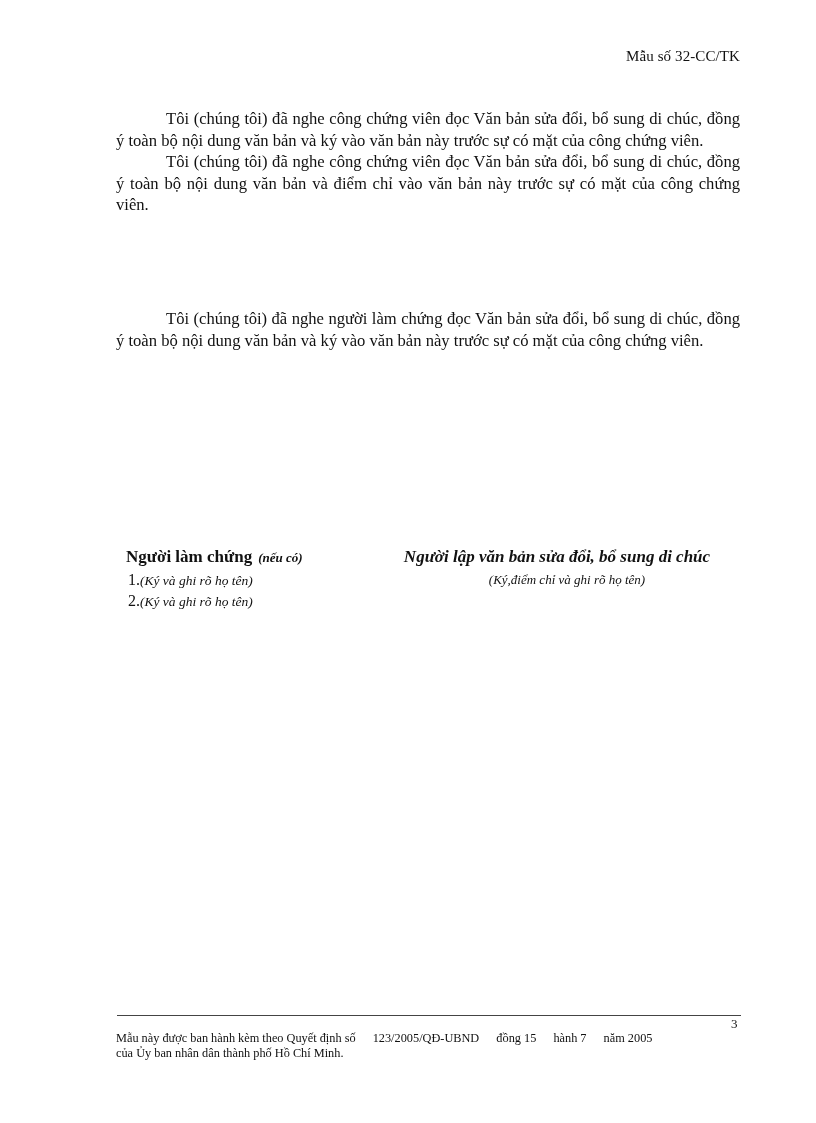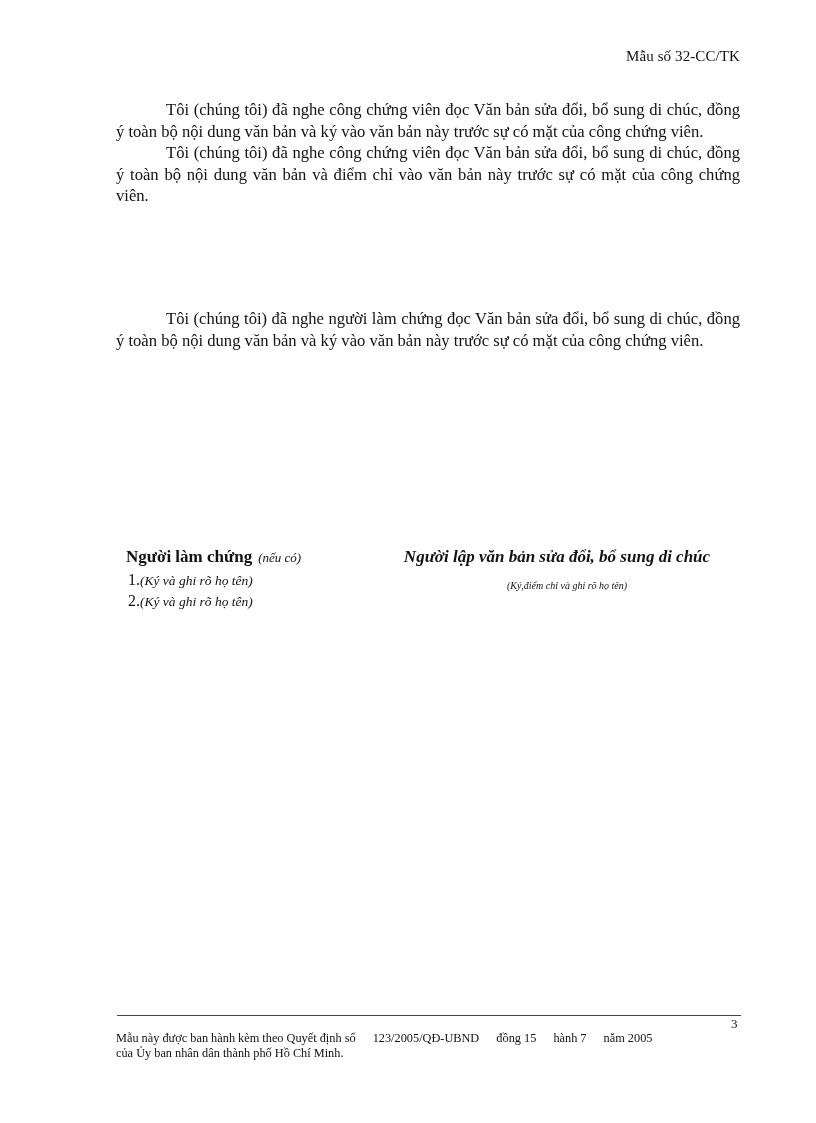--- a/index.html
+++ b/index.html
@@ -27,21 +27,21 @@
     left: 116px;
     width: 624px;
     font-size: 16.6px;
     line-height: 21.6px;
     text-align: justify;
   }
   .body-text p {
     margin: 0;
     text-indent: 50px;
   }
-  .block-a { top: 99px; }
+  .block-a { top: 108px; }
   .block-b { top: 308px; }
 
   .sign-area {
     position: absolute;
     top: 546px;
     left: 116px;
     width: 624px;
     height: 80px;
   }
   .witness-col {
@@ -50,21 +50,21 @@
     top: 0;
   }
   .witness-title {
     font-weight: bold;
     font-size: 17px;
     line-height: 22px;
   }
   .witness-note {
     font-style: italic;
     font-size: 13px;
-    font-weight: normal;
+    font-weight: bold;
     margin-left: 6px;
   }
   .witness-list {
     position: absolute;
     left: 116px;
     top: 570px;
     margin: 0;
     padding: 0;
     list-style: none;
     text-align: right;
@@ -91,23 +91,23 @@
   }
   .author-title {
     font-weight: bold;
     font-size: 17px;
     line-height: 22px;
     white-space: nowrap;
     font-style: italic;
   }
   .author-hint {
     font-style: italic;
-    font-size: 10px;
+    font-size: 13px;
     line-height: 20px;
-    margin-top: 8px;
+    margin-top: 2px;
     padding-left: 20px;
   }
 
   .footer-rule {
     position: absolute;
     left: 117px;
     top: 1015px;
     width: 624px;
     height: 0;
     border-top: 1px solid #444444;

